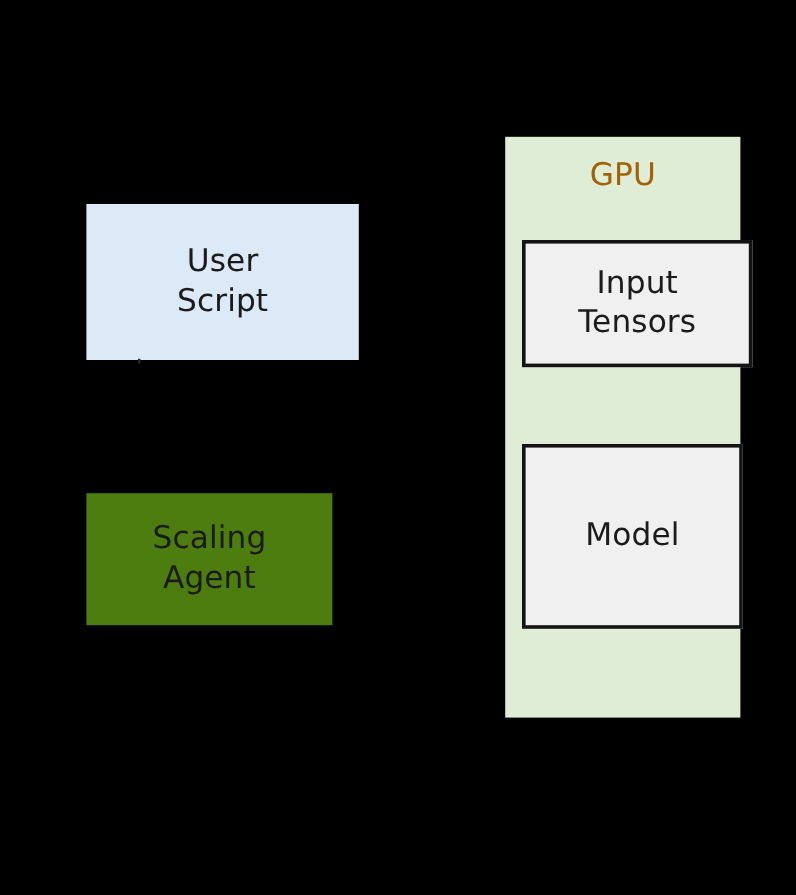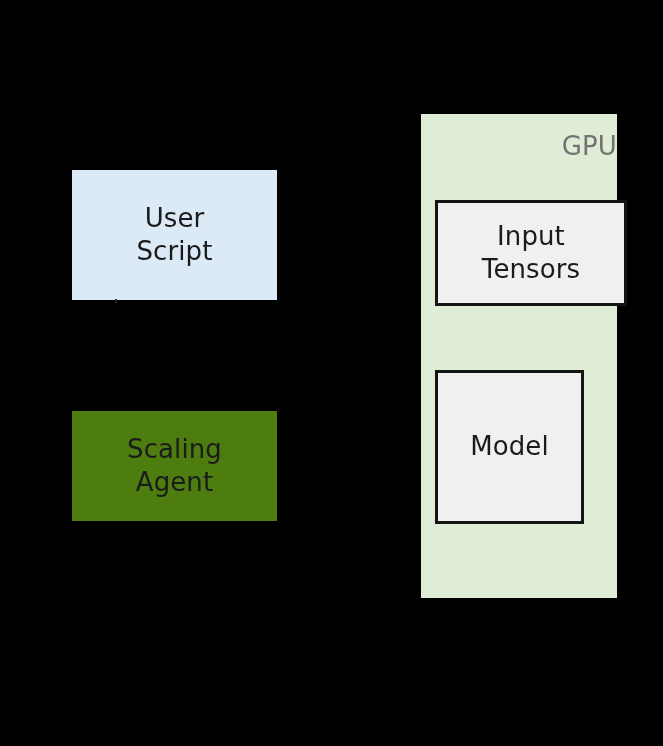--- a/index.html
+++ b/index.html
@@ -28,21 +28,21 @@
     line-height: 1.28;
     color: #1b1b1b;
     white-space: pre-line;
     letter-spacing: 0.1px;
   }
 
   
   #node-user-script {
     left: 72px;
     top: 170px;
-    width: 205px;
+    width: 227px;
     height: 130px;
     background: #dce9f6;
     border: 0 none;
     font-size: 26px;
     align-items: center;
   }
 
   
   #node-scaling-agent {
     left: 72px;
@@ -62,39 +62,39 @@
     height: 484px;
     background: #dfecd6;
     border: 0 none;
     display: block;
   }
   #group-gpu-label {
     position: absolute;
     left: 0;
     right: 0;
     top: 16px;
-    text-align: right;
+    text-align: center;
     font-size: 26px;
-    color: #737373;
+    color: #a16207;
   }
 
   
   #node-input-tensors {
     left: 435px;
     top: 200px;
     width: 192px;
     height: 106px;
     background: #f0f0f0;
     border: 3px solid #141414;
     font-size: 26px;
   }
   #node-model {
     left: 435px;
     top: 370px;
-    width: 149px;
+    width: 184px;
     height: 154px;
     background: #f0f0f0;
     border: 3px solid #141414;
     font-size: 26px;
   }
 
   
   #connector-user-script-stub {
     position: absolute;
     left: 115px;

